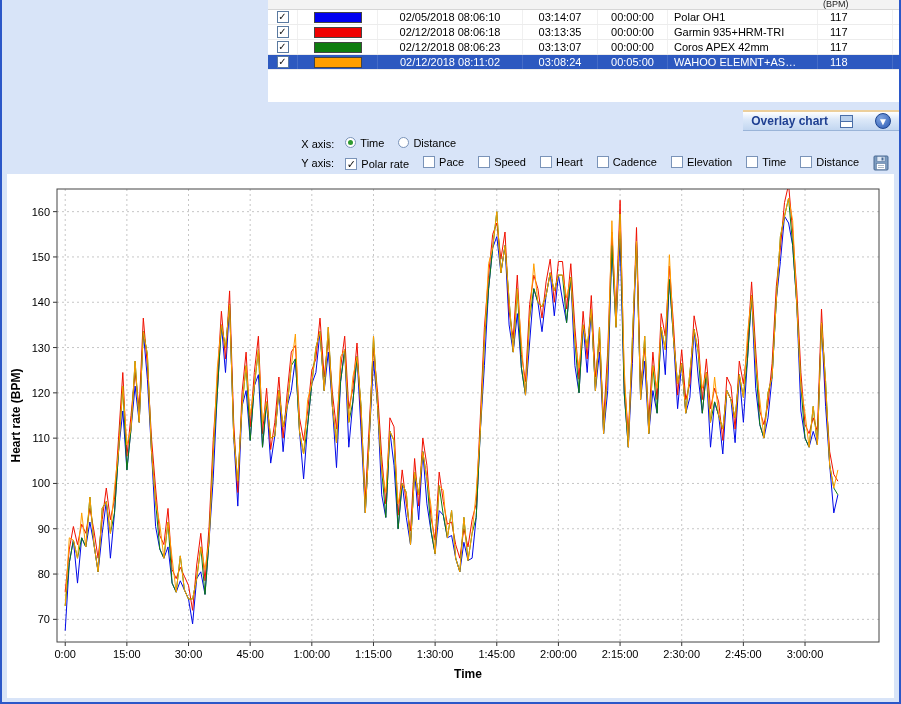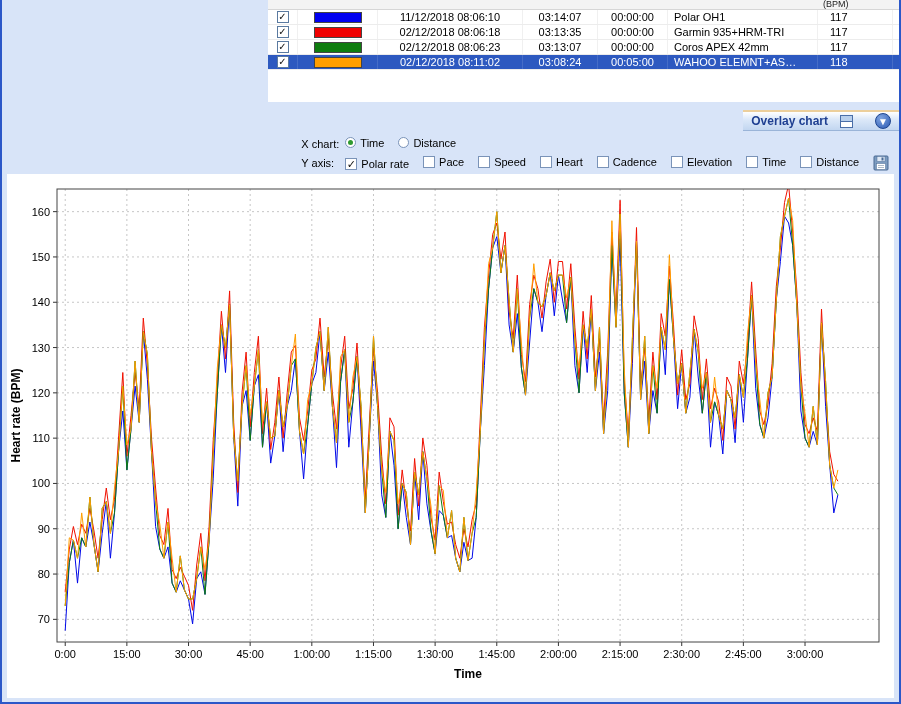--- a/index.html
+++ b/index.html
@@ -70,21 +70,21 @@
       <span class="hdr-bpm">(BPM)</span>
     </div>
     <div id="rows">
         <div class="trow">
           <div class="cell c-cb">
             <span class="checkbox">✓</span>
           </div>
           <div class="cell c-sw">
             <span class="swatch" style="background: rgb(0, 0, 240);"></span>
           </div>
-          <div class="cell c-start">11/12/2018 08:06:10</div>
+          <div class="cell c-start">02/05/2018 08:06:10</div>
           <div class="cell c-dur">03:14:07</div>
           <div class="cell c-off">00:00:00</div>
           <div class="cell c-dev">Polar OH1</div>
           <div class="cell c-hr">117</div>
           <div class="cell c-fill"></div>
         </div>
         <div class="trow">
           <div class="cell c-cb">
             <span class="checkbox">✓</span>
           </div>
@@ -132,21 +132,21 @@
   <div class="splitter"></div>
 
   <div class="ohdr">
     <span class="ohdr-title">Overlay chart</span>
     <span class="panes-icon"></span>
     <span class="collapse-btn">▼</span>
   </div>
 
   <div class="controls">
     <div class="ctl-row">
-      <span class="ctl-label">X chart:</span>
+      <span class="ctl-label">X axis:</span>
       <span id="x-options"><label class="opt">
             <span class="radio sel"></span>
             <span class="opt-label">Time</span>
           </label><label class="opt">
             <span class="radio"></span>
             <span class="opt-label">Distance</span>
           </label></span>
     </div>
     <div class="ctl-row">
       <span class="ctl-label">Y axis:</span>

